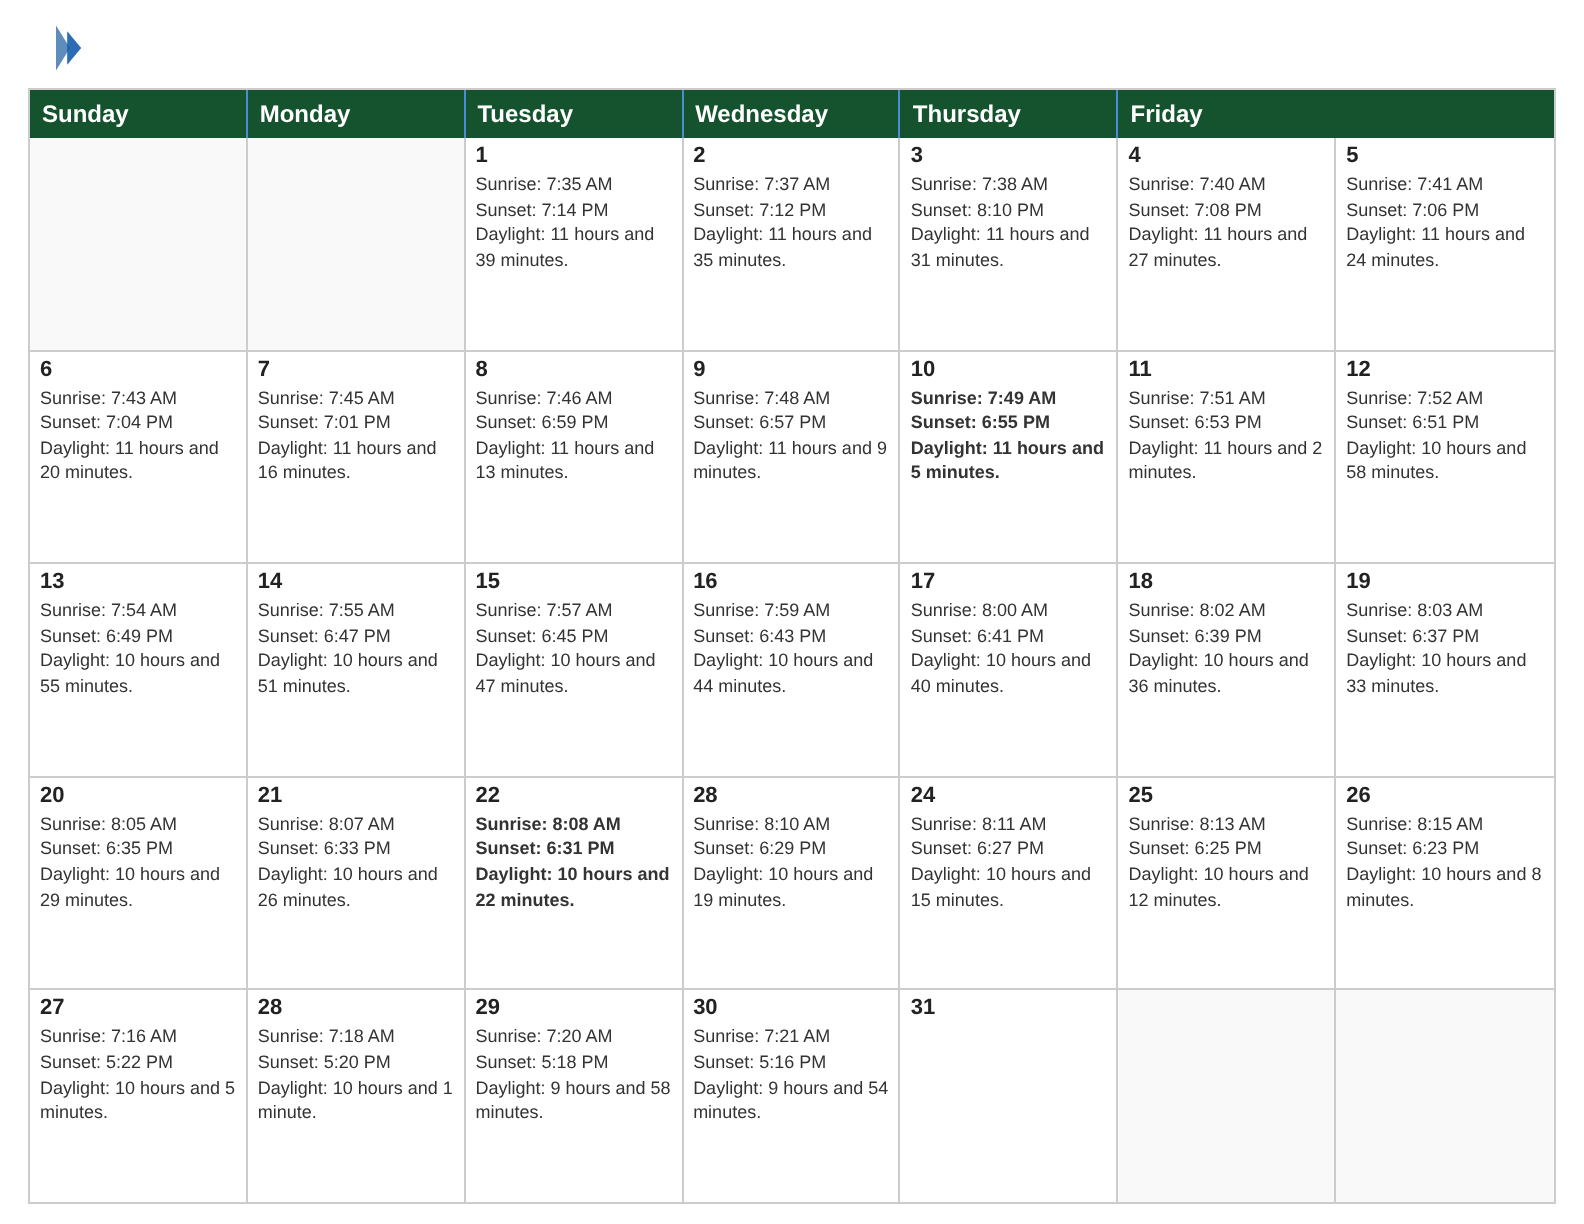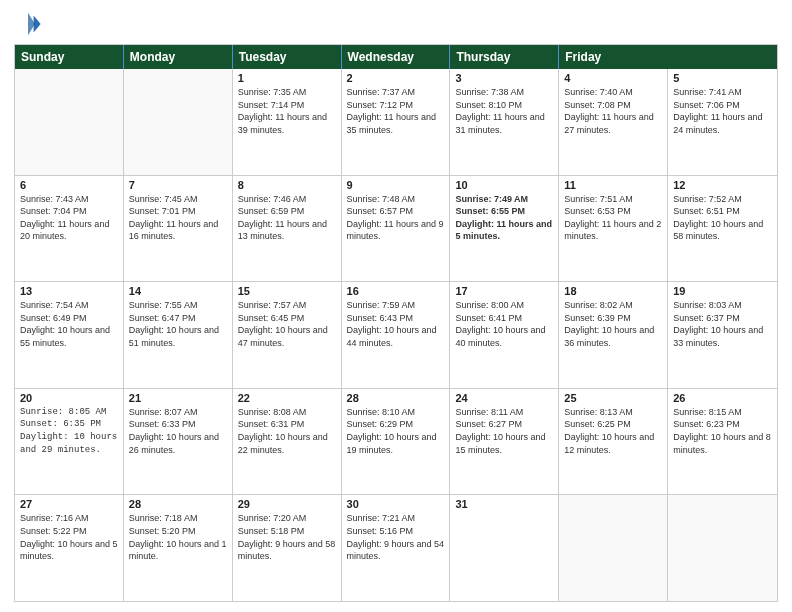--- a/index.html
+++ b/index.html
@@ -264,33 +264,33 @@
           <div class="cal-cell">
             <div class="day-number">19</div>
             <div class="day-info" style="white-space: pre-line;">Sunrise: 8:03 AM
 Sunset: 6:37 PM
 Daylight: 10 hours and 33 minutes.</div>
           </div>
         </div>
         <div class="cal-row">
           <div class="cal-cell">
             <div class="day-number">20</div>
-            <div class="day-info" style="white-space: pre-line; font-family: Liberation Mono, monospace;">Sunrise: 8:05 AM
+            <div class="day-info" style="white-space: pre-line;">Sunrise: 8:05 AM
 Sunset: 6:35 PM
 Daylight: 10 hours and 29 minutes.</div>
           </div>
           <div class="cal-cell">
             <div class="day-number">21</div>
             <div class="day-info" style="white-space: pre-line;">Sunrise: 8:07 AM
 Sunset: 6:33 PM
 Daylight: 10 hours and 26 minutes.</div>
           </div>
           <div class="cal-cell">
             <div class="day-number">22</div>
-            <div class="day-info" style="white-space: pre-line;">Sunrise: 8:08 AM
+            <div class="day-info" style="white-space: pre-line; font-weight: bold;">Sunrise: 8:08 AM
 Sunset: 6:31 PM
 Daylight: 10 hours and 22 minutes.</div>
           </div>
           <div class="cal-cell">
             <div class="day-number">28</div>
             <div class="day-info" style="white-space: pre-line;">Sunrise: 8:10 AM
 Sunset: 6:29 PM
 Daylight: 10 hours and 19 minutes.</div>
           </div>
           <div class="cal-cell">

